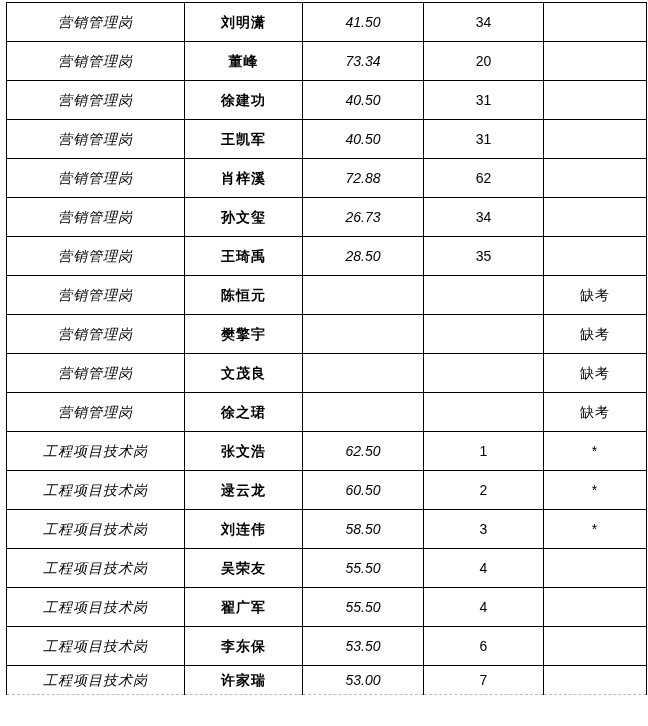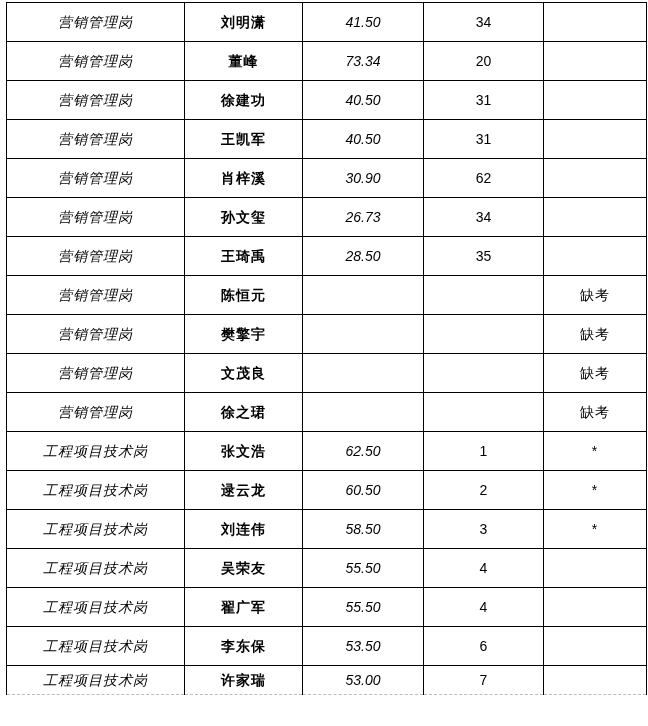--- a/index.html
+++ b/index.html
@@ -92,21 +92,21 @@
         <tr>
           <td class="post">营销管理岗</td>
           <td class="name">王凯军</td>
           <td class="score">40.50</td>
           <td class="rank">31</td>
           <td class="note"></td>
         </tr>
         <tr>
           <td class="post">营销管理岗</td>
           <td class="name">肖梓溪</td>
-          <td class="score">30.90</td>
+          <td class="score">72.88</td>
           <td class="rank">62</td>
           <td class="note"></td>
         </tr>
         <tr>
           <td class="post">营销管理岗</td>
           <td class="name">孙文玺</td>
           <td class="score">26.73</td>
           <td class="rank">34</td>
           <td class="note"></td>
         </tr>

